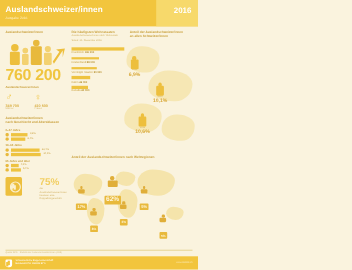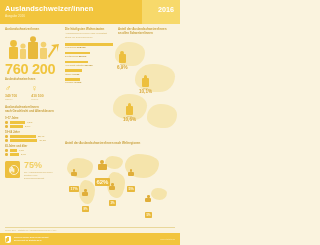--- a/index.html
+++ b/index.html
@@ -67,21 +67,21 @@
 
   .agebox { margin-top:6px; }
   .agehdr { font-size:2.9px; font-weight:bold; color:#c9a03c; line-height:1.35;}
   .agegrp { margin-top:3px; }
   .agegrp .gl { font-size:2.6px; font-weight:bold; color:#c9a03c; }
   .brow { display:flex; align-items:center; gap:2px; margin-top:1.4px; }
   .bdot { width:2.6px; height:2.6px; border-radius:50%; background:#e8b93c; flex:none;}
   .bfill { height:2.6px; background:#eec340; }
   .bval { font-size:2.3px; color:#c9a03c; }
 
-  .passport { margin-top:5px; display:flex; align-items:flex-start; gap:4px; }
+  .passport { margin-top:5px; display:flex; align-items:flex-start; gap:16px; }
   .ppicon {
     width:15px; height:17px; border-radius:1.5px;
     background:#edbf3d; position:relative; flex:none;
   }
   .ppicon:after{
     content:""; position:absolute; left:3.5px; top:4.5px;
     width:8px; height:8px; border-radius:50%;
     border:1.2px solid #fbf0cf;
   }
   .ppicon:before{

